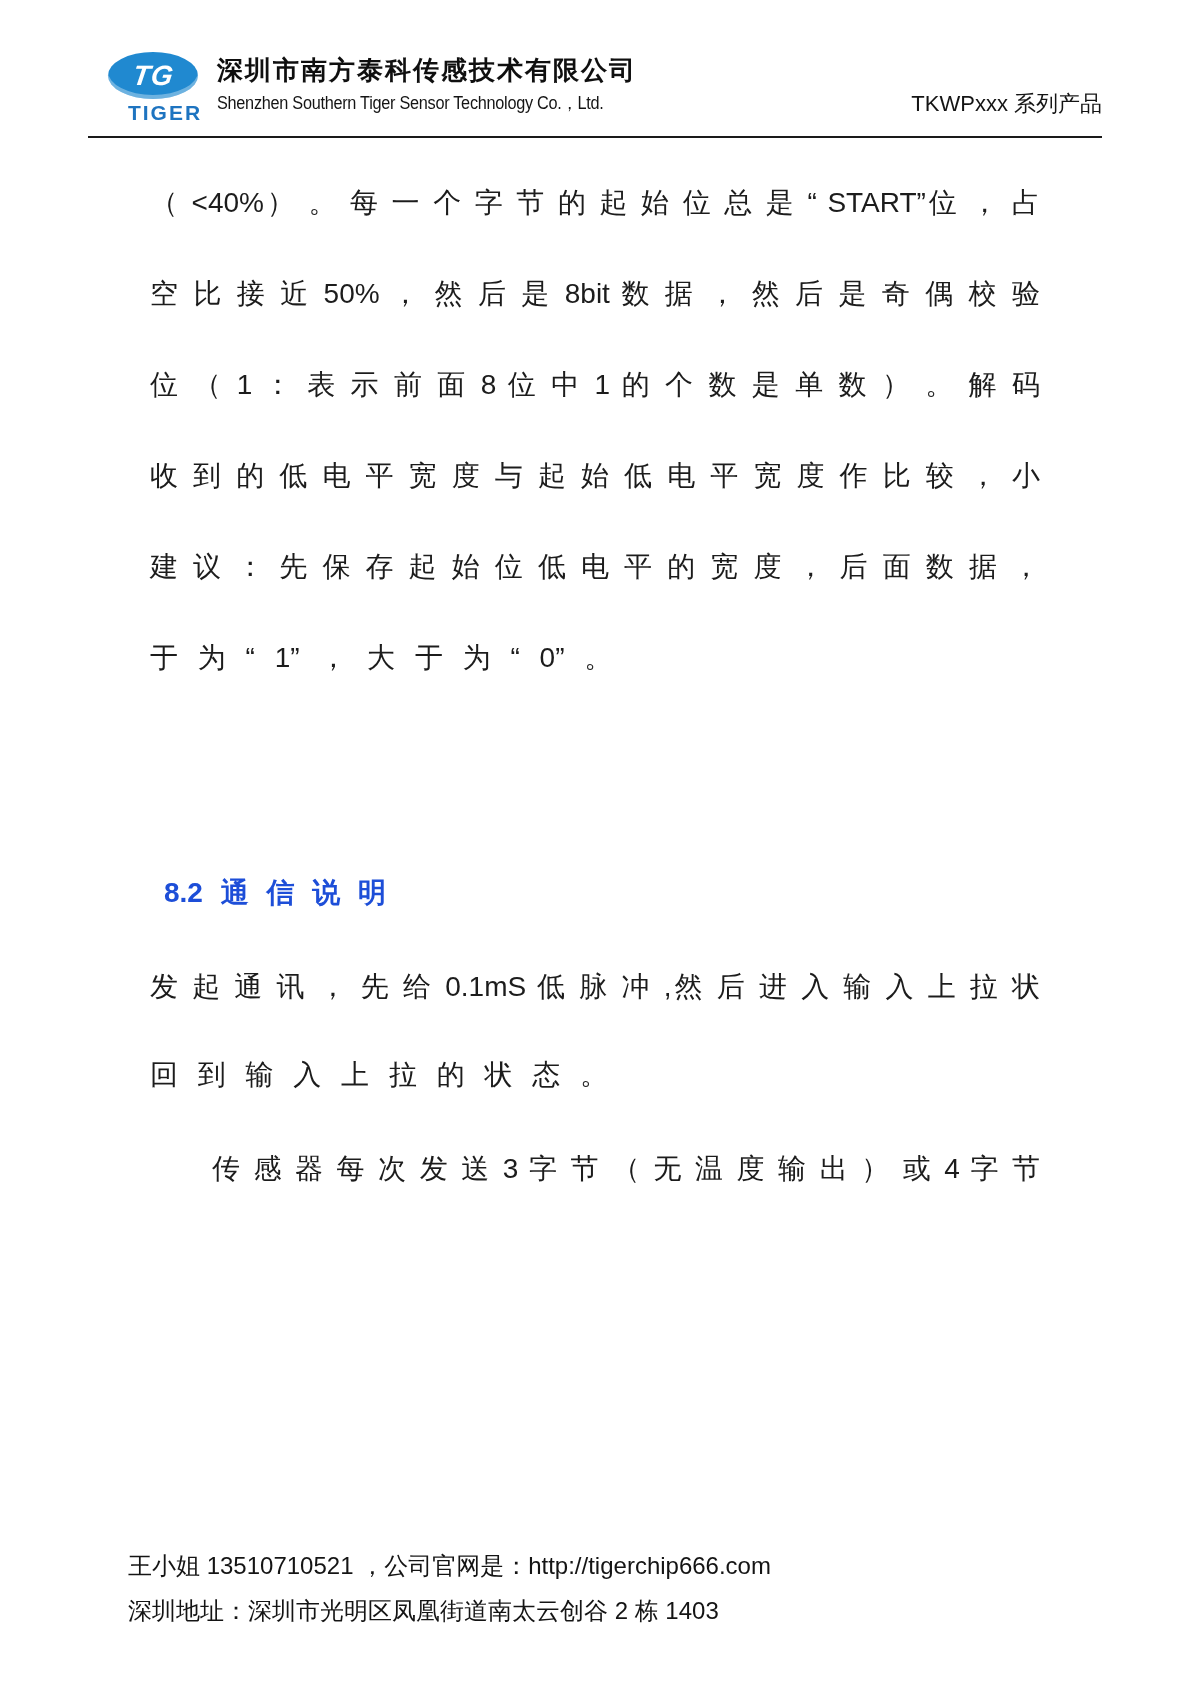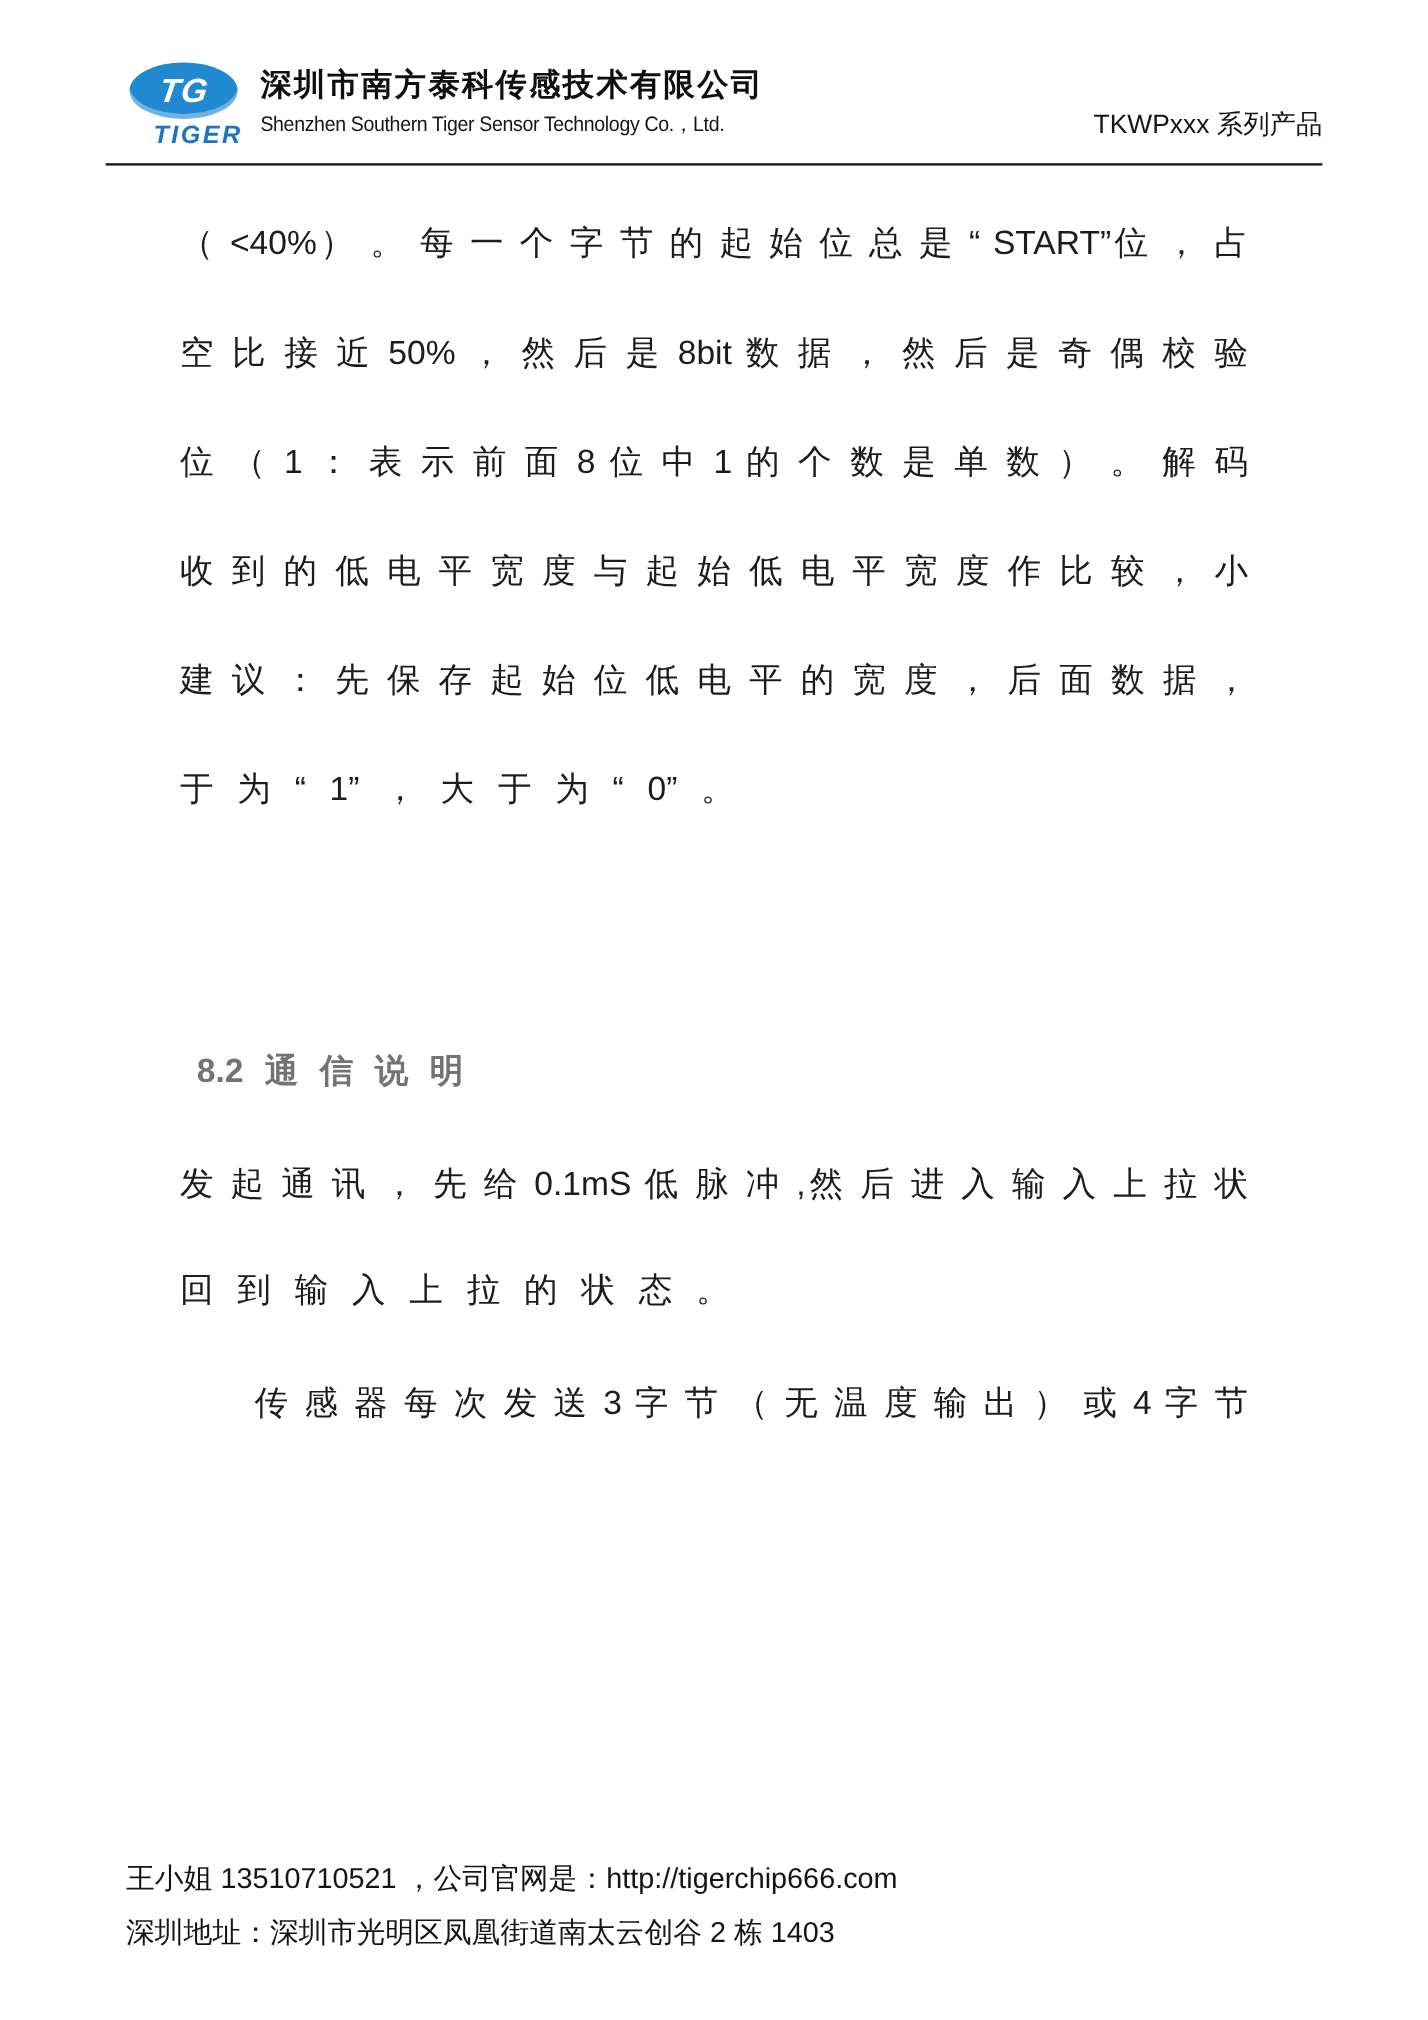--- a/index.html
+++ b/index.html
@@ -30,21 +30,21 @@
     display: flex; align-items: center; justify-content: center;
     color: #ffffff;
     font-weight: bold; font-style: italic;
     font-size: 28px;
     letter-spacing: 1px;
     box-shadow: inset 0 -4px 0 rgba(255,255,255,0.35);
   }
   .logo-oval span { transform: skewX(-8deg); }
   .logo-word {
     margin-top: 2px;
-    font-weight: bold; font-style: italic;
+    font-weight: bold; 
     font-size: 21px;
     color: #1e74c0;
     letter-spacing: 2px;
     margin-left: 24px;
   }
   .company { margin-left: 14px; }
   .company-cn {
     font-size: 26px;
     font-weight: bold;
     color: #0f0f0f;
@@ -94,35 +94,35 @@
   }
   .line.indent { padding-left: 62px; }
   .p2 .line, .p3 .line { height: 88px; line-height: 88px; }
 
   .section-heading {
     margin-top: 170px;
     height: 40px;
     line-height: 40px;
     font-size: 28px;
     font-weight: bold;
-    color: #737373;
+    color: #1d4ed8;
     word-spacing: 10px;
     padding-left: 14px;
   }
   .p2 { margin-top: 30px; }
   .p3 { margin-top: 6px; }
 
   
   .footer {
     position: absolute;
     left: 105px; top: 1543px;
     font-size: 24px;
     color: #141414;
   }
-  .footer-line { height: 45px; line-height: 45px; white-space: nowrap; }
+  .footer-line { height: 45px; line-height: 45px; white-space: nowrap; margin-left: 23px; }
 </style>
 </head>
 <body>
 
 <div class="page">
 
   <div class="header">
     <div class="header-left">
       <div class="logo">
         <div class="logo-oval">

